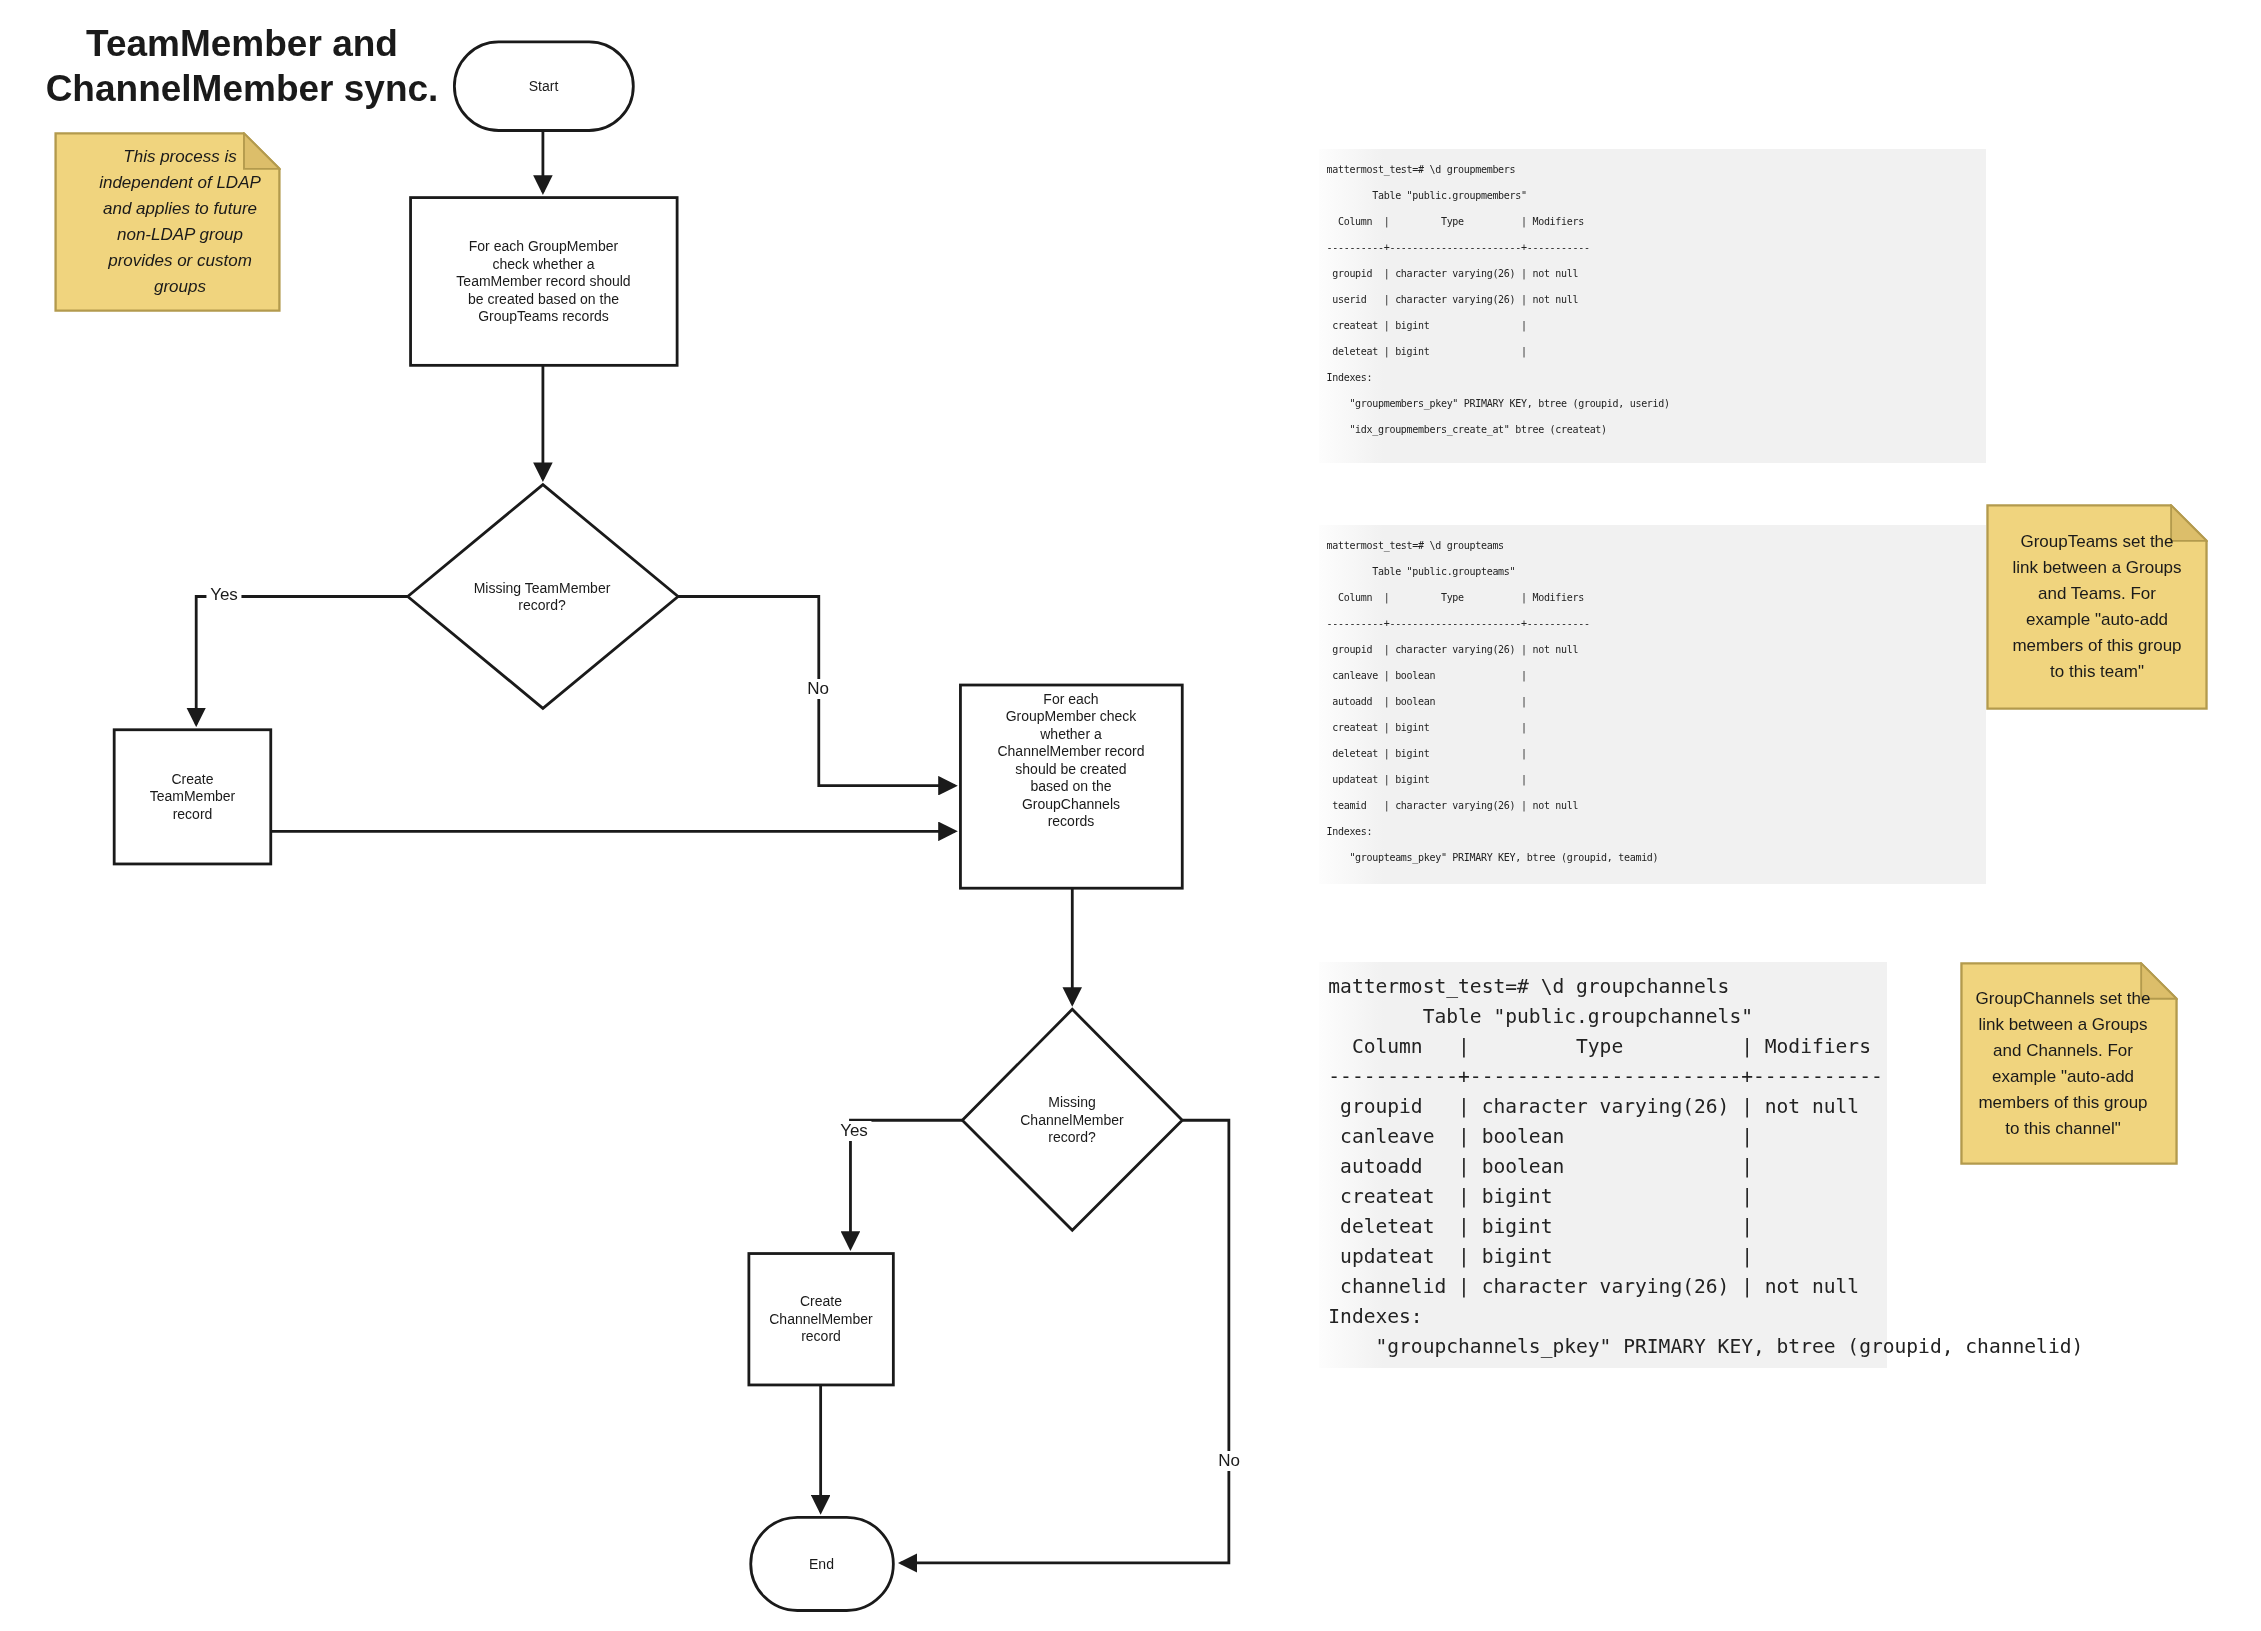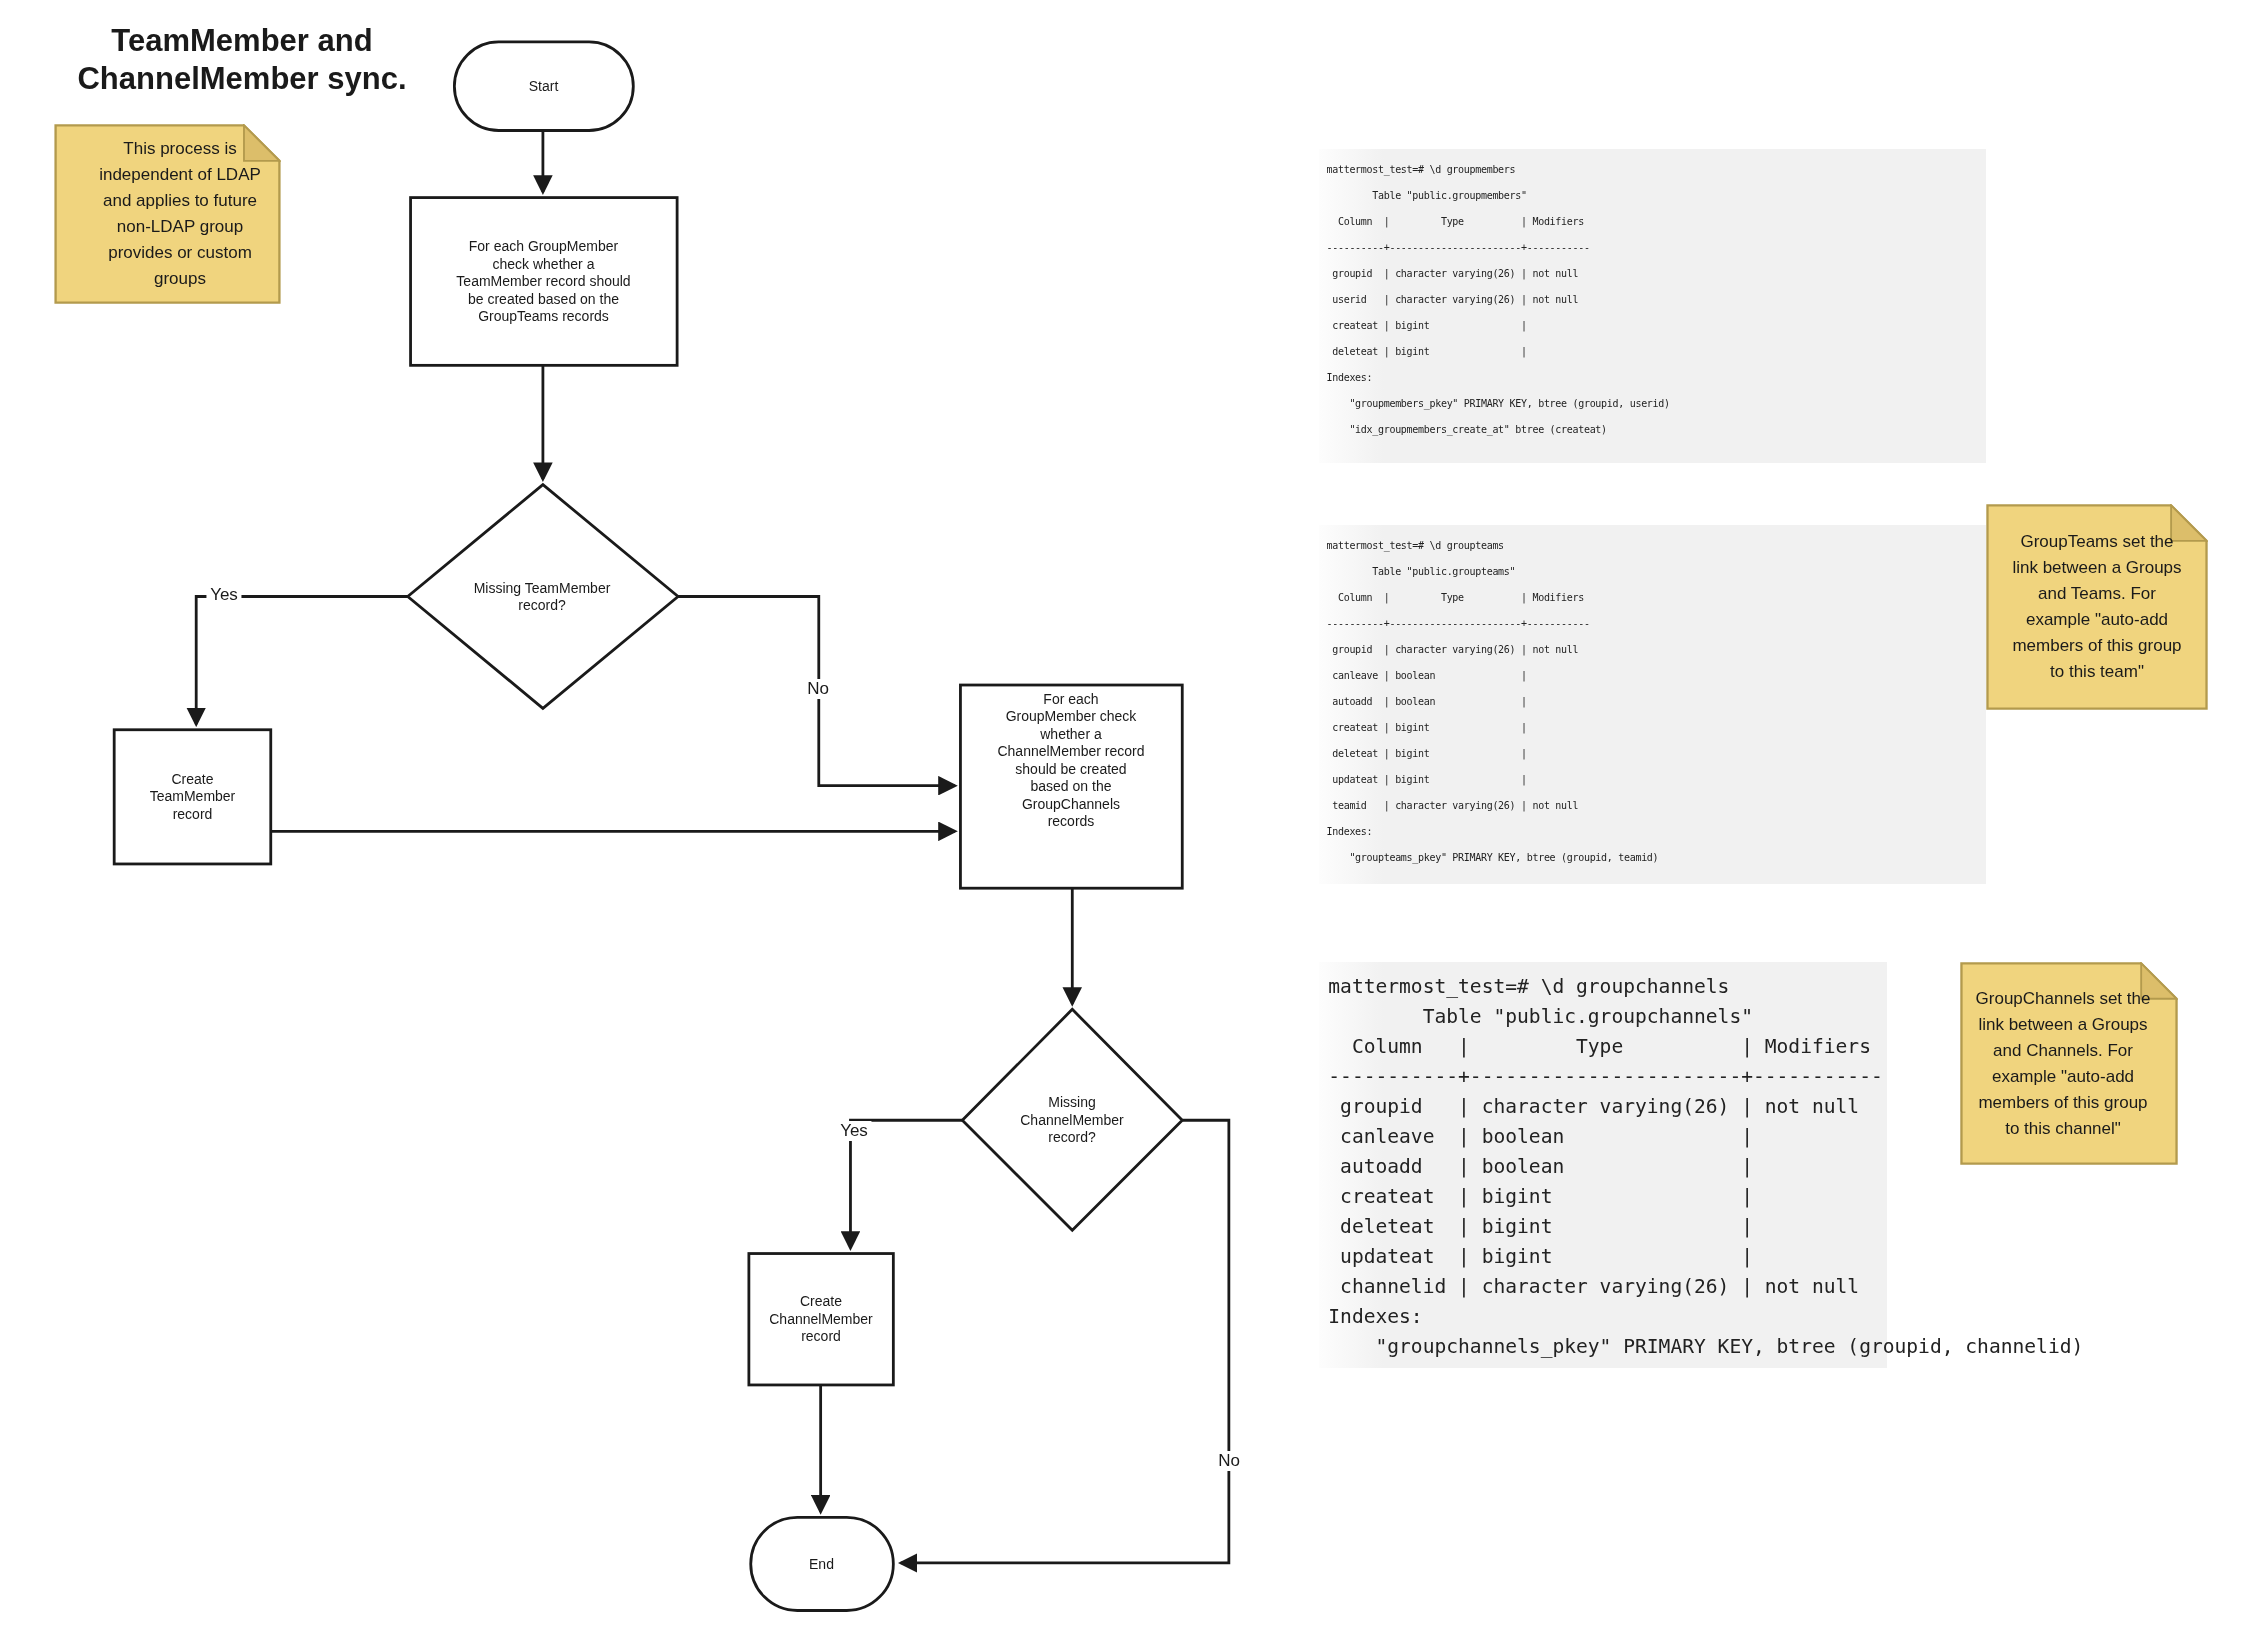--- a/index.html
+++ b/index.html
@@ -22,21 +22,21 @@
   .node-label{
     position:absolute;display:flex;align-items:center;justify-content:center;
     text-align:center;font-size:14px;line-height:1.25;white-space:pre-line;z-index:2;
   }
   .edge-label{
     position:absolute;transform:translate(-50%,-50%);background:#ffffff;
     padding:0 3.7px;font-size:17px;z-index:2;
   }
   .page-title{
     position:absolute;left:37px;top:22.4px;width:410px;text-align:center;
-    font-size:31px;font-weight:bold;line-height:1.2;white-space:pre-line;z-index:2;
+    font-size:37px;font-weight:bold;line-height:1.2;white-space:pre-line;z-index:2;
   }
   .note{position:absolute;z-index:2;}
   .note svg{position:absolute;left:0;top:0;}
   .note-body{fill:var(--note-fill);stroke:var(--note-border);stroke-width:2.5;}
   .note-fold{fill:var(--note-fold);stroke:var(--note-border);stroke-width:2;}
   .note-text{
     position:absolute;inset:0;display:flex;align-items:center;justify-content:center;
     text-align:center;font-size:17px;line-height:26px;white-space:pre-line;padding:3.7px;
   }
   pre.code{
@@ -107,21 +107,21 @@
   <div class="node-label" style="left:749px;top:1254px;width:144px;height:131px;">Create
 ChannelMember
 record</div>
   <div class="node-label" style="left:750px;top:1518px;width:143px;height:93px;">End</div>
 
   <div class="edge-label" style="left:224px;top:595px;">Yes</div>
   <div class="edge-label" style="left:818px;top:689px;">No</div>
   <div class="edge-label" style="left:854px;top:1131px;">Yes</div>
   <div class="edge-label" style="left:1229px;top:1461px;">No</div>
 
-  <div class="note" style="left:54px;top:124px;width:252px;height:180px;">
+  <div class="note" style="left:54px;top:132px;width:252px;height:180px;font-style:italic;">
     <svg width="227" height="180" viewBox="0 0 243 193">
       <polygon class="note-body" points="1.5,1.5 203.5,1.5 241.5,39.5 241.5,191.5 1.5,191.5"></polygon>
       <polygon class="note-fold" points="203.5,1.5 241.5,39.5 203.5,39.5"></polygon>
     </svg>
     <div class="note-text">This process is
 independent of LDAP
 and applies to future
 non-LDAP group
 provides or custom
 groups</div>

